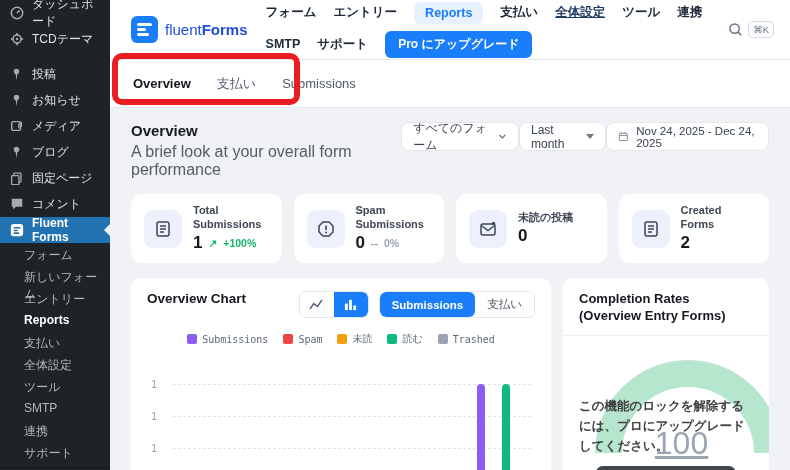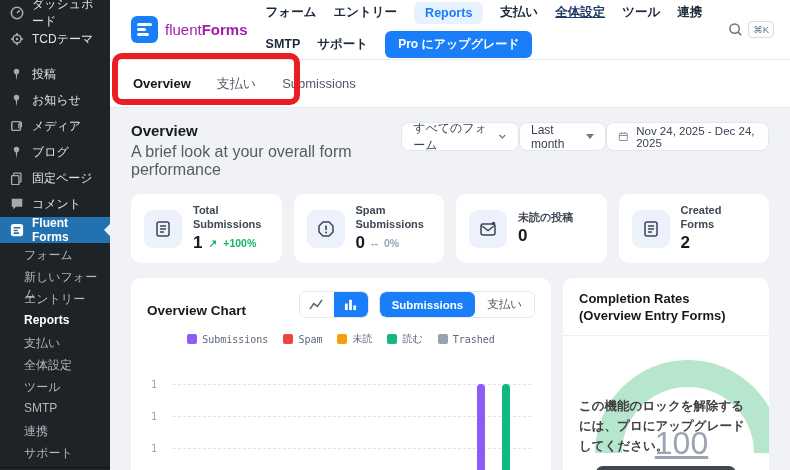--- a/index.html
+++ b/index.html
@@ -19,21 +19,21 @@
   .mi.active::after { content:""; position:absolute; right:0; top:50%;
     transform:translateY(-50%); border:6px solid transparent; border-right-color:#f0f2f5; }
   .smi { padding:4px 9px 4px 24px; height:22px; color:#b2b7bd; font-size:12px; cursor:pointer; }
   .smi.active { color:#fff; font-weight:bold; }
   .mi.footer { margin-top:4px; border-top:1px solid #14171a; padding-top:6px; height:28px; }
 
   
   .topbar { position:absolute; left:110px; top:0; width:680px; height:60px; background:#fff;
     border-bottom:1px solid #e6e9ee; display:flex; align-items:center; z-index:2; }
   .logo { display:flex; align-items:center; gap:7px; margin-left:21px; }
-  .logo-text { font-size:15px; color:#a21caf; }
+  .logo-text { font-size:15px; color:#1d4ed8; }
   .logo-text b { font-weight:bold; }
   .nav { margin-left:18px; width:452px; display:flex; flex-wrap:wrap; column-gap:17px; row-gap:7px;
     align-items:center; font-size:12.5px; color:#1d2939; font-weight:600; }
   .nav-item { cursor:pointer; white-space:nowrap; }
   .nav-item.pill { background:#e8f1ff; color:#1a7efb; padding:4px 11px; border-radius:6px; }
   .nav-item.u { text-decoration:underline; color:#1f3a64; }
   .pro-btn { background:#1a7efb; color:#fff; font-size:12px; font-weight:600; padding:5px 13px;
     border-radius:6px; border:none; cursor:pointer; white-space:nowrap; }
   .search { margin-left:auto; margin-right:16px; display:flex; align-items:center; gap:5px; cursor:pointer; }
   .kbd { font-size:9.5px; color:#697586; border:1px solid #d8dde3; background:#fbfcfd;
@@ -73,21 +73,21 @@
   .stat-label { font-size:11px; font-weight:600; color:#3f4754; line-height:1.25; }
   .stat-val-row { display:flex; align-items:center; gap:6px; margin-top:2px; }
   .stat-val { font-size:17px; font-weight:bold; color:#16191f; }
   .trend-up { color:#12b76a; font-size:10.5px; font-weight:bold; }
   .trend-flat { color:#98a2b3; font-size:10.5px; font-weight:bold; }
 
   .bottom { display:flex; gap:12px; margin-top:15px; align-items:flex-start; }
 
   
   .chart-card { width:420px; padding:13px 16px; height:250px; }
-  .cc-head { display:flex; justify-content:space-between; align-items:flex-end; }
+  .cc-head { display:flex; justify-content:space-between; align-items:flex-start; }
   .cc-title { font-size:13.5px; font-weight:bold; color:#16191f; }
   .cc-right { display:flex; gap:10px; }
   .tgl { display:flex; border:1px solid #e3e7ec; border-radius:7px; overflow:hidden; background:#fff; }
   .tgl-btn { width:34px; height:25px; display:flex; align-items:center; justify-content:center;
     cursor:pointer; background:#fff; }
   .tgl-btn.active { background:#1a7efb; }
   .seg-btn { padding:0 12px; height:25px; display:flex; align-items:center; font-size:11.5px;
     color:#4a5260; cursor:pointer; background:#fff; }
   .seg-btn.active { background:#1a7efb; color:#fff; font-weight:bold; border-radius:6px; }
   .legend { margin-top:14px; display:flex; justify-content:center; gap:15px;

